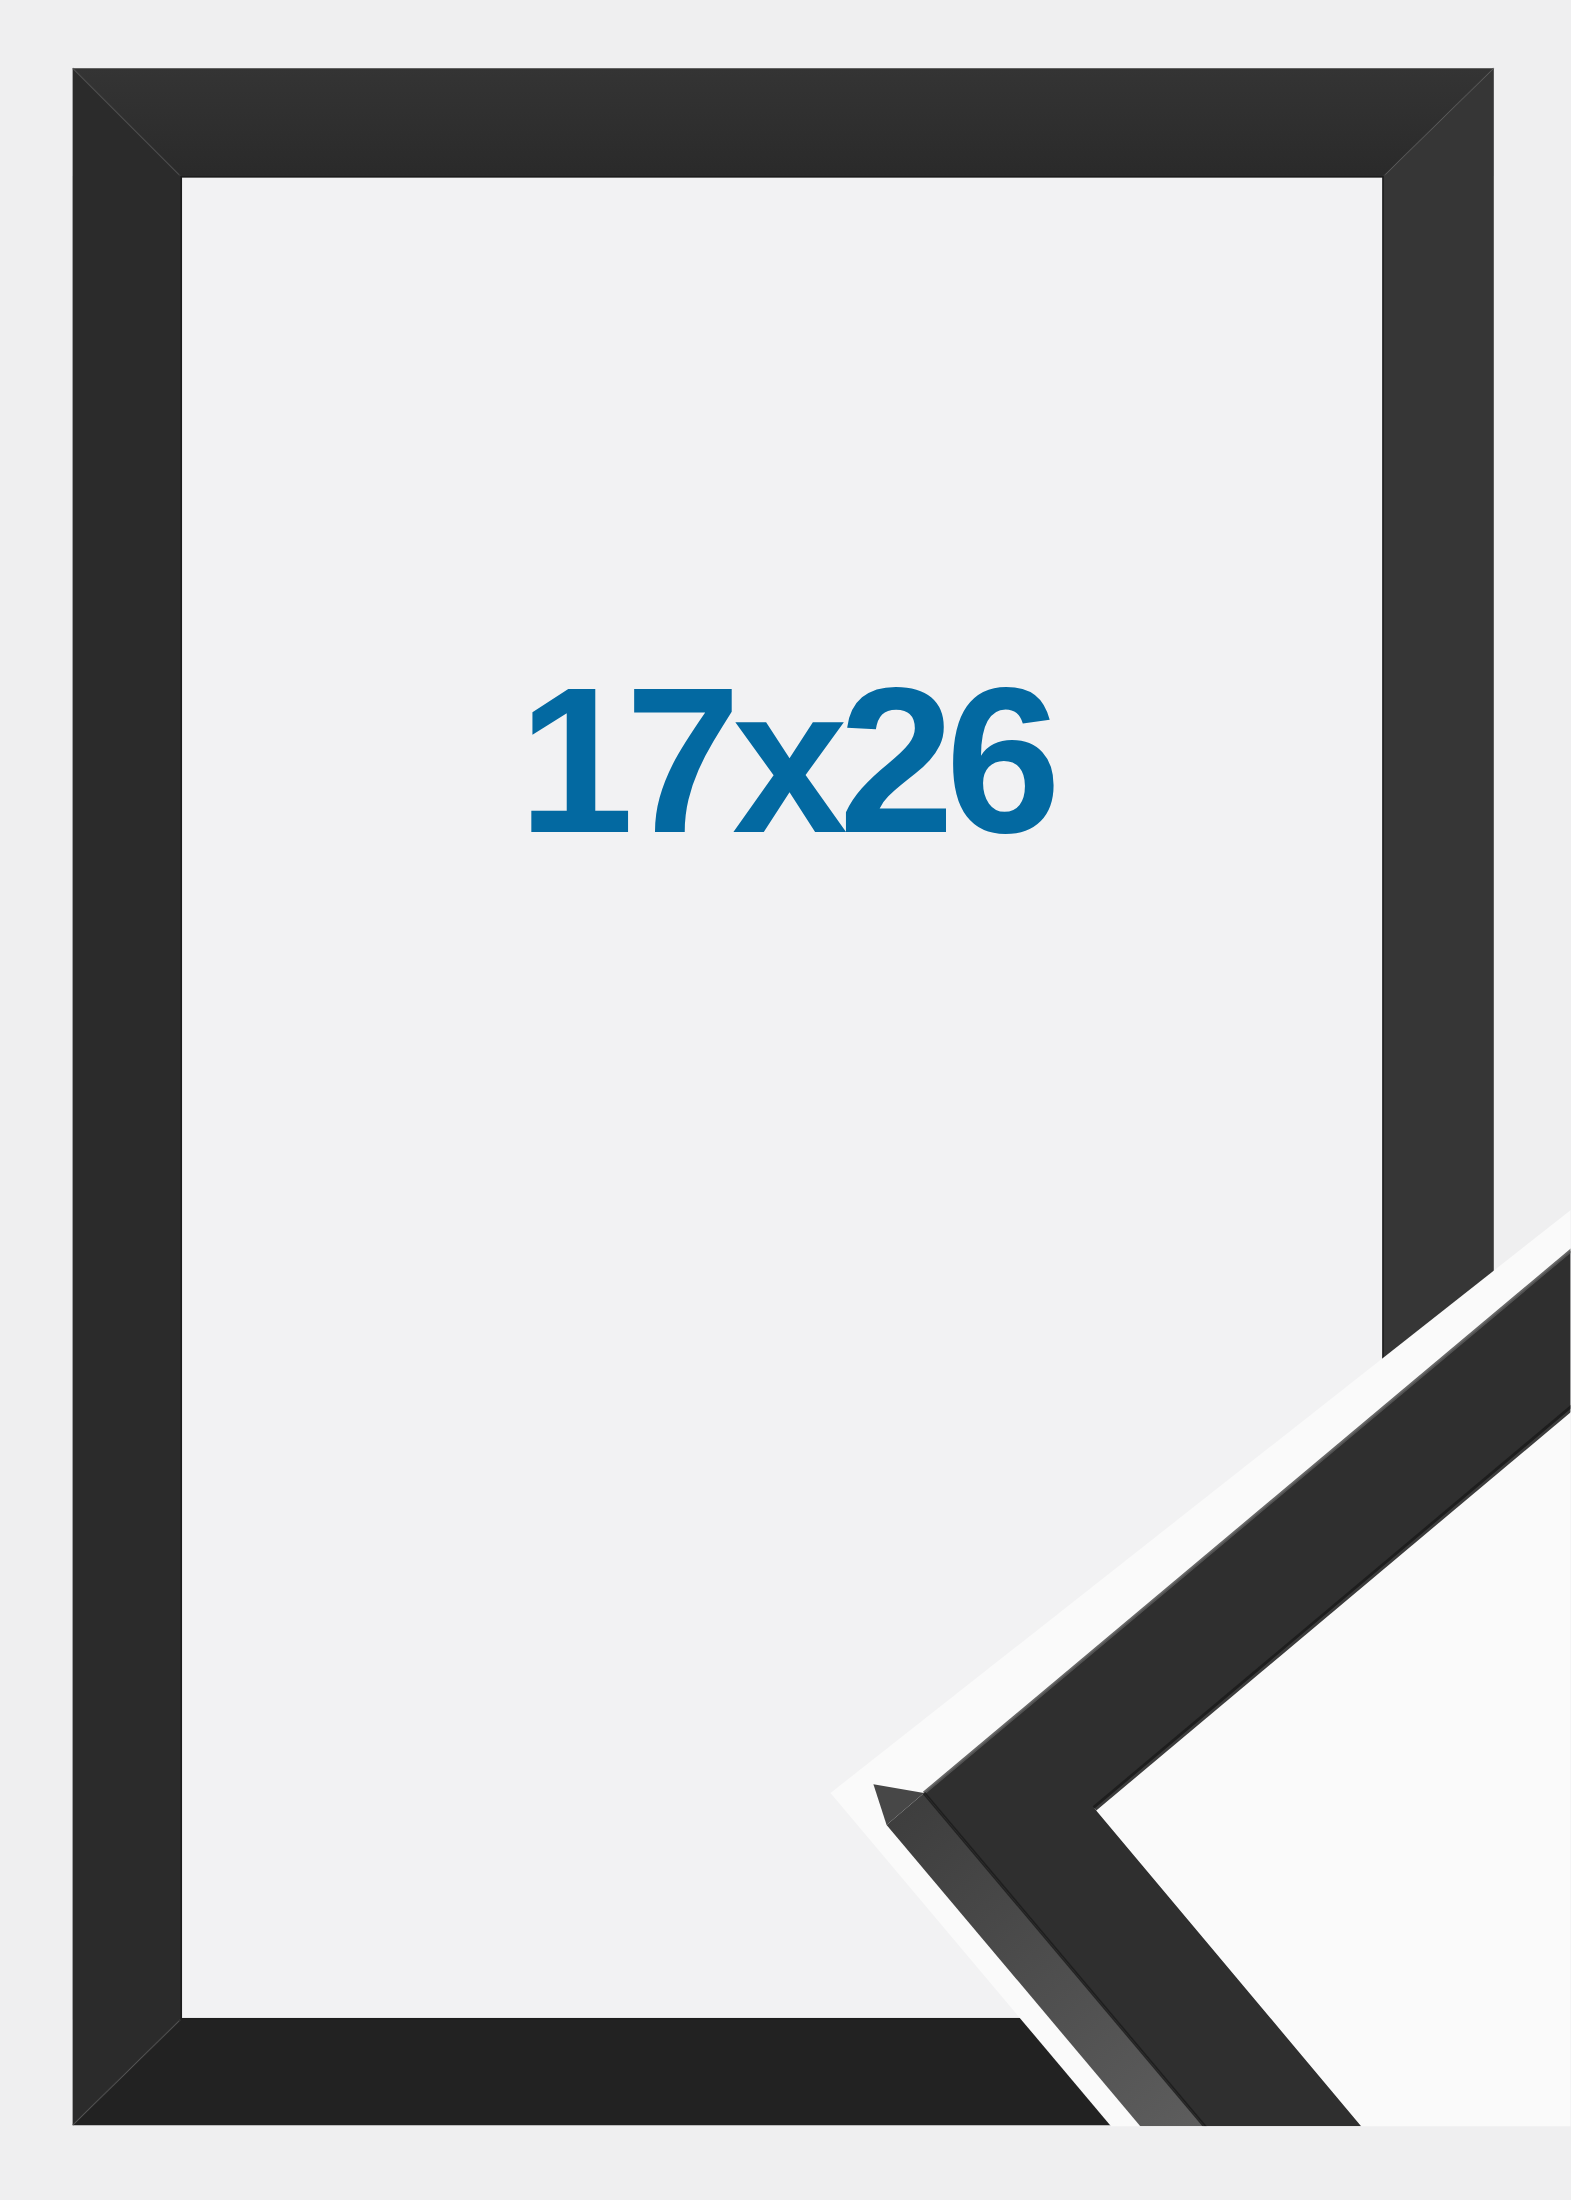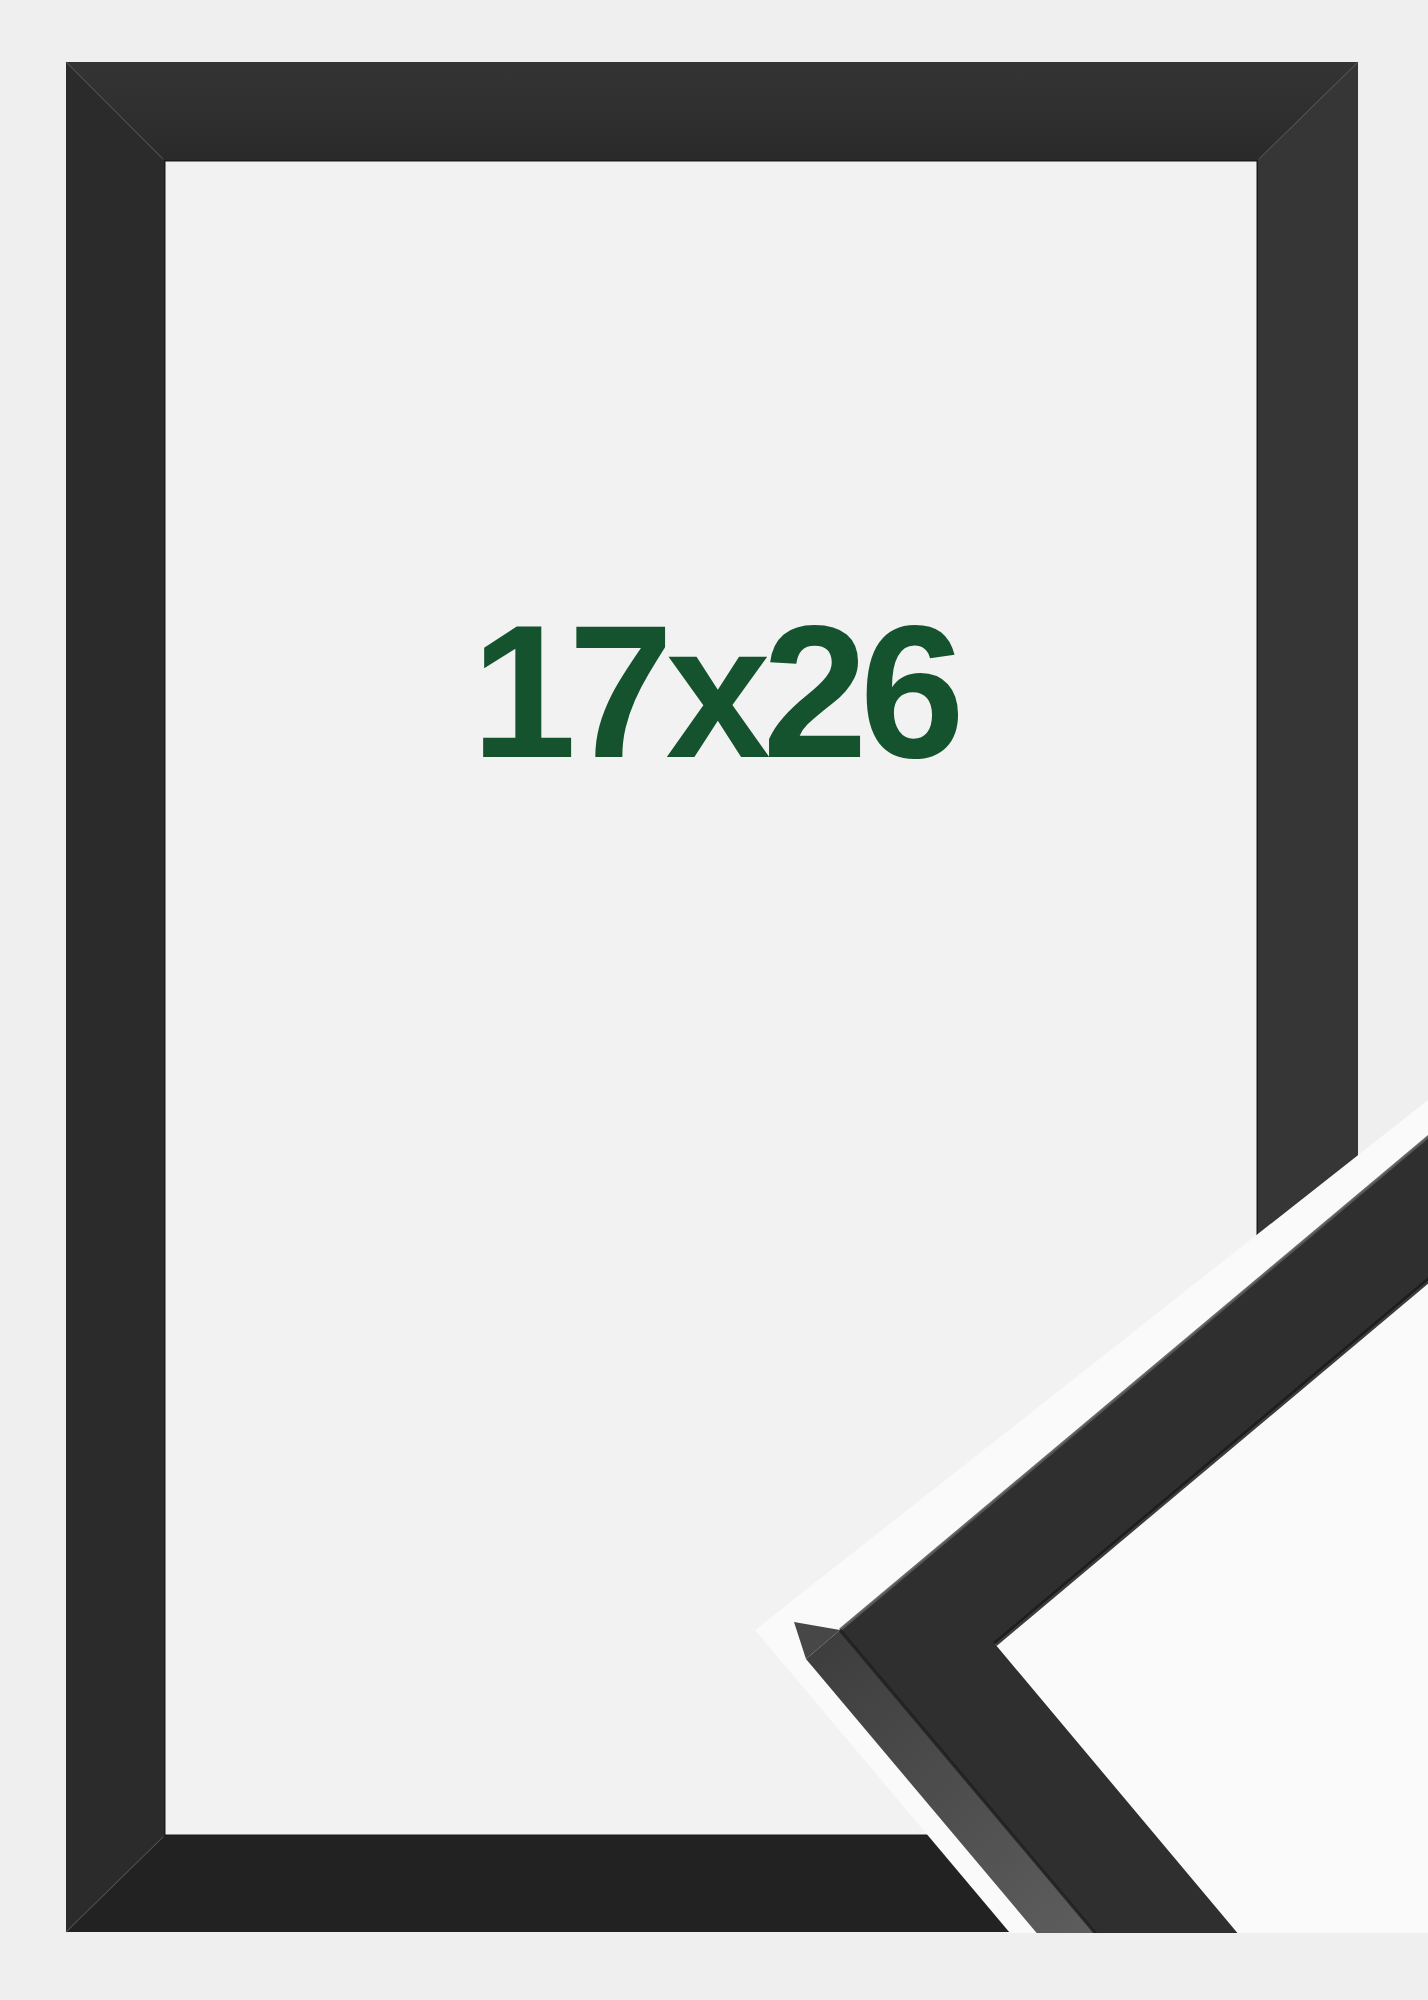--- a/index.html
+++ b/index.html
@@ -23,21 +23,21 @@
   .size-label {
     position: absolute;
     top: 597px;
     left: 0;
     width: 100%;
     text-align: center;
     font-size: 189px;
     line-height: 1;
     font-weight: 700;
     letter-spacing: -8px;
-    color: #14532d;
+    color: #0369a1;
     user-select: none;
   }
 </style>
 </head>
 <body>
 
 <div class="stage">
 
   <svg class="scene" viewBox="0 0 1428 2000" xmlns="http://www.w3.org/2000/svg">
     <defs>

